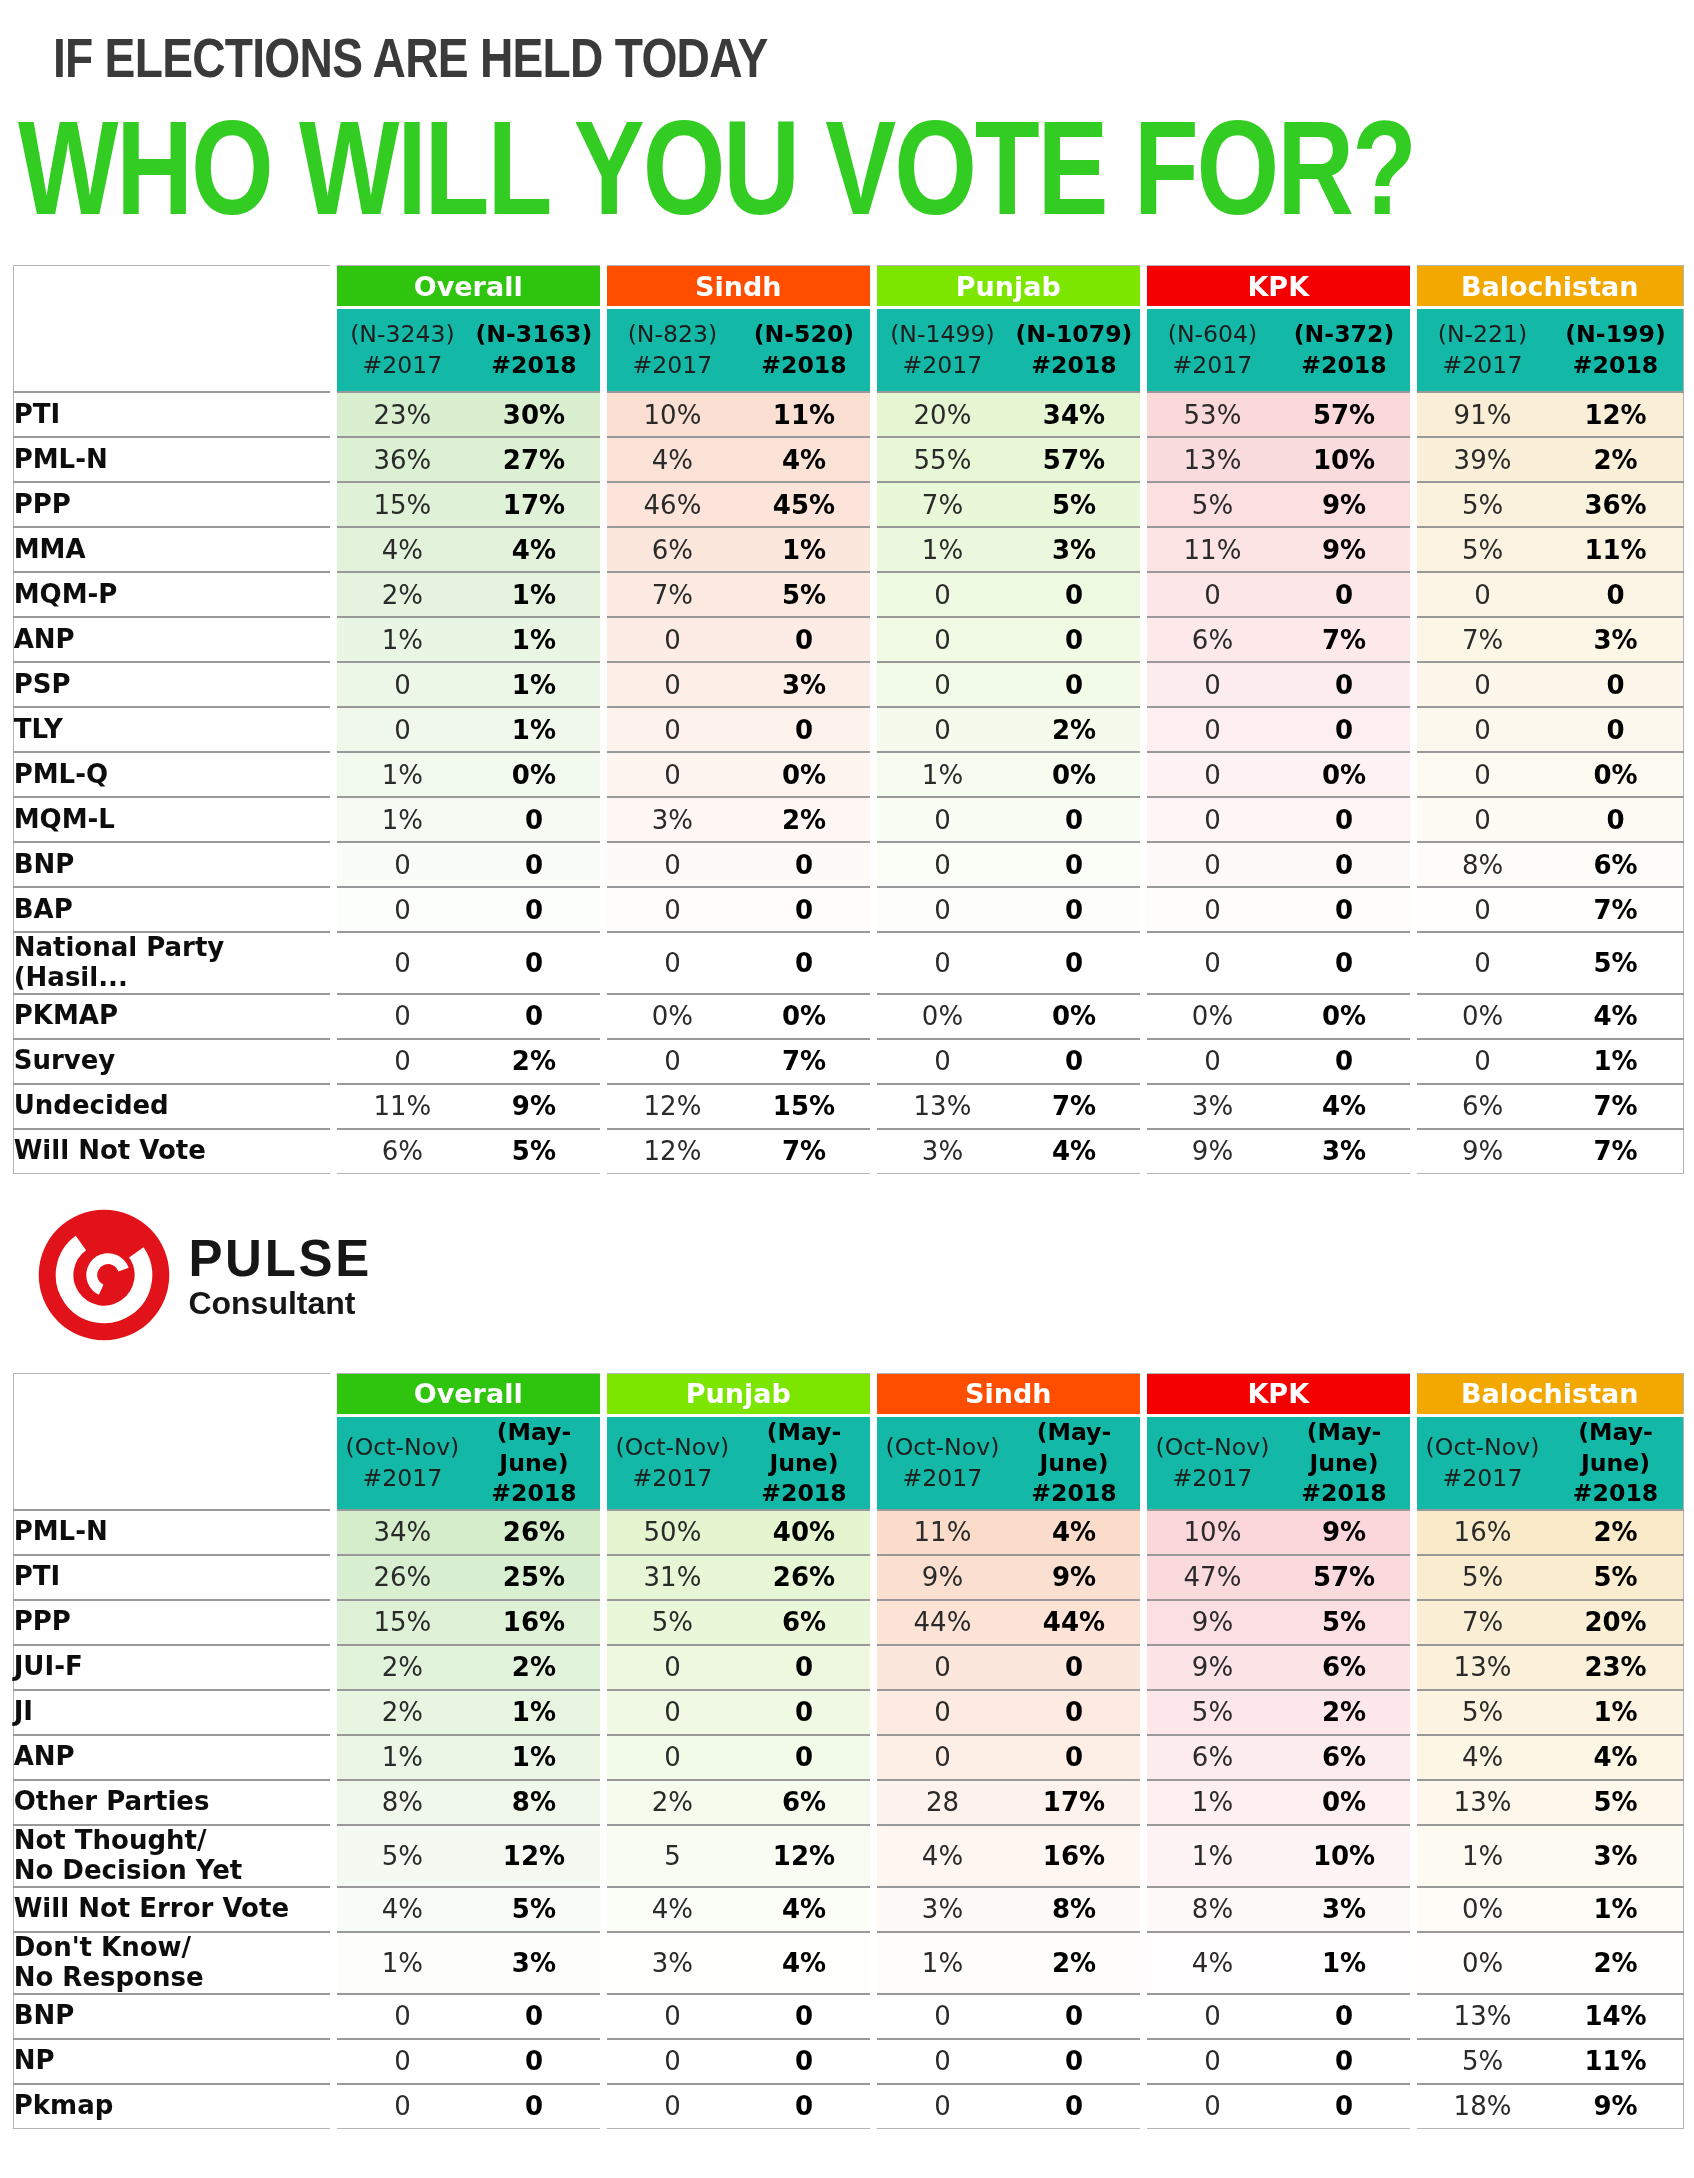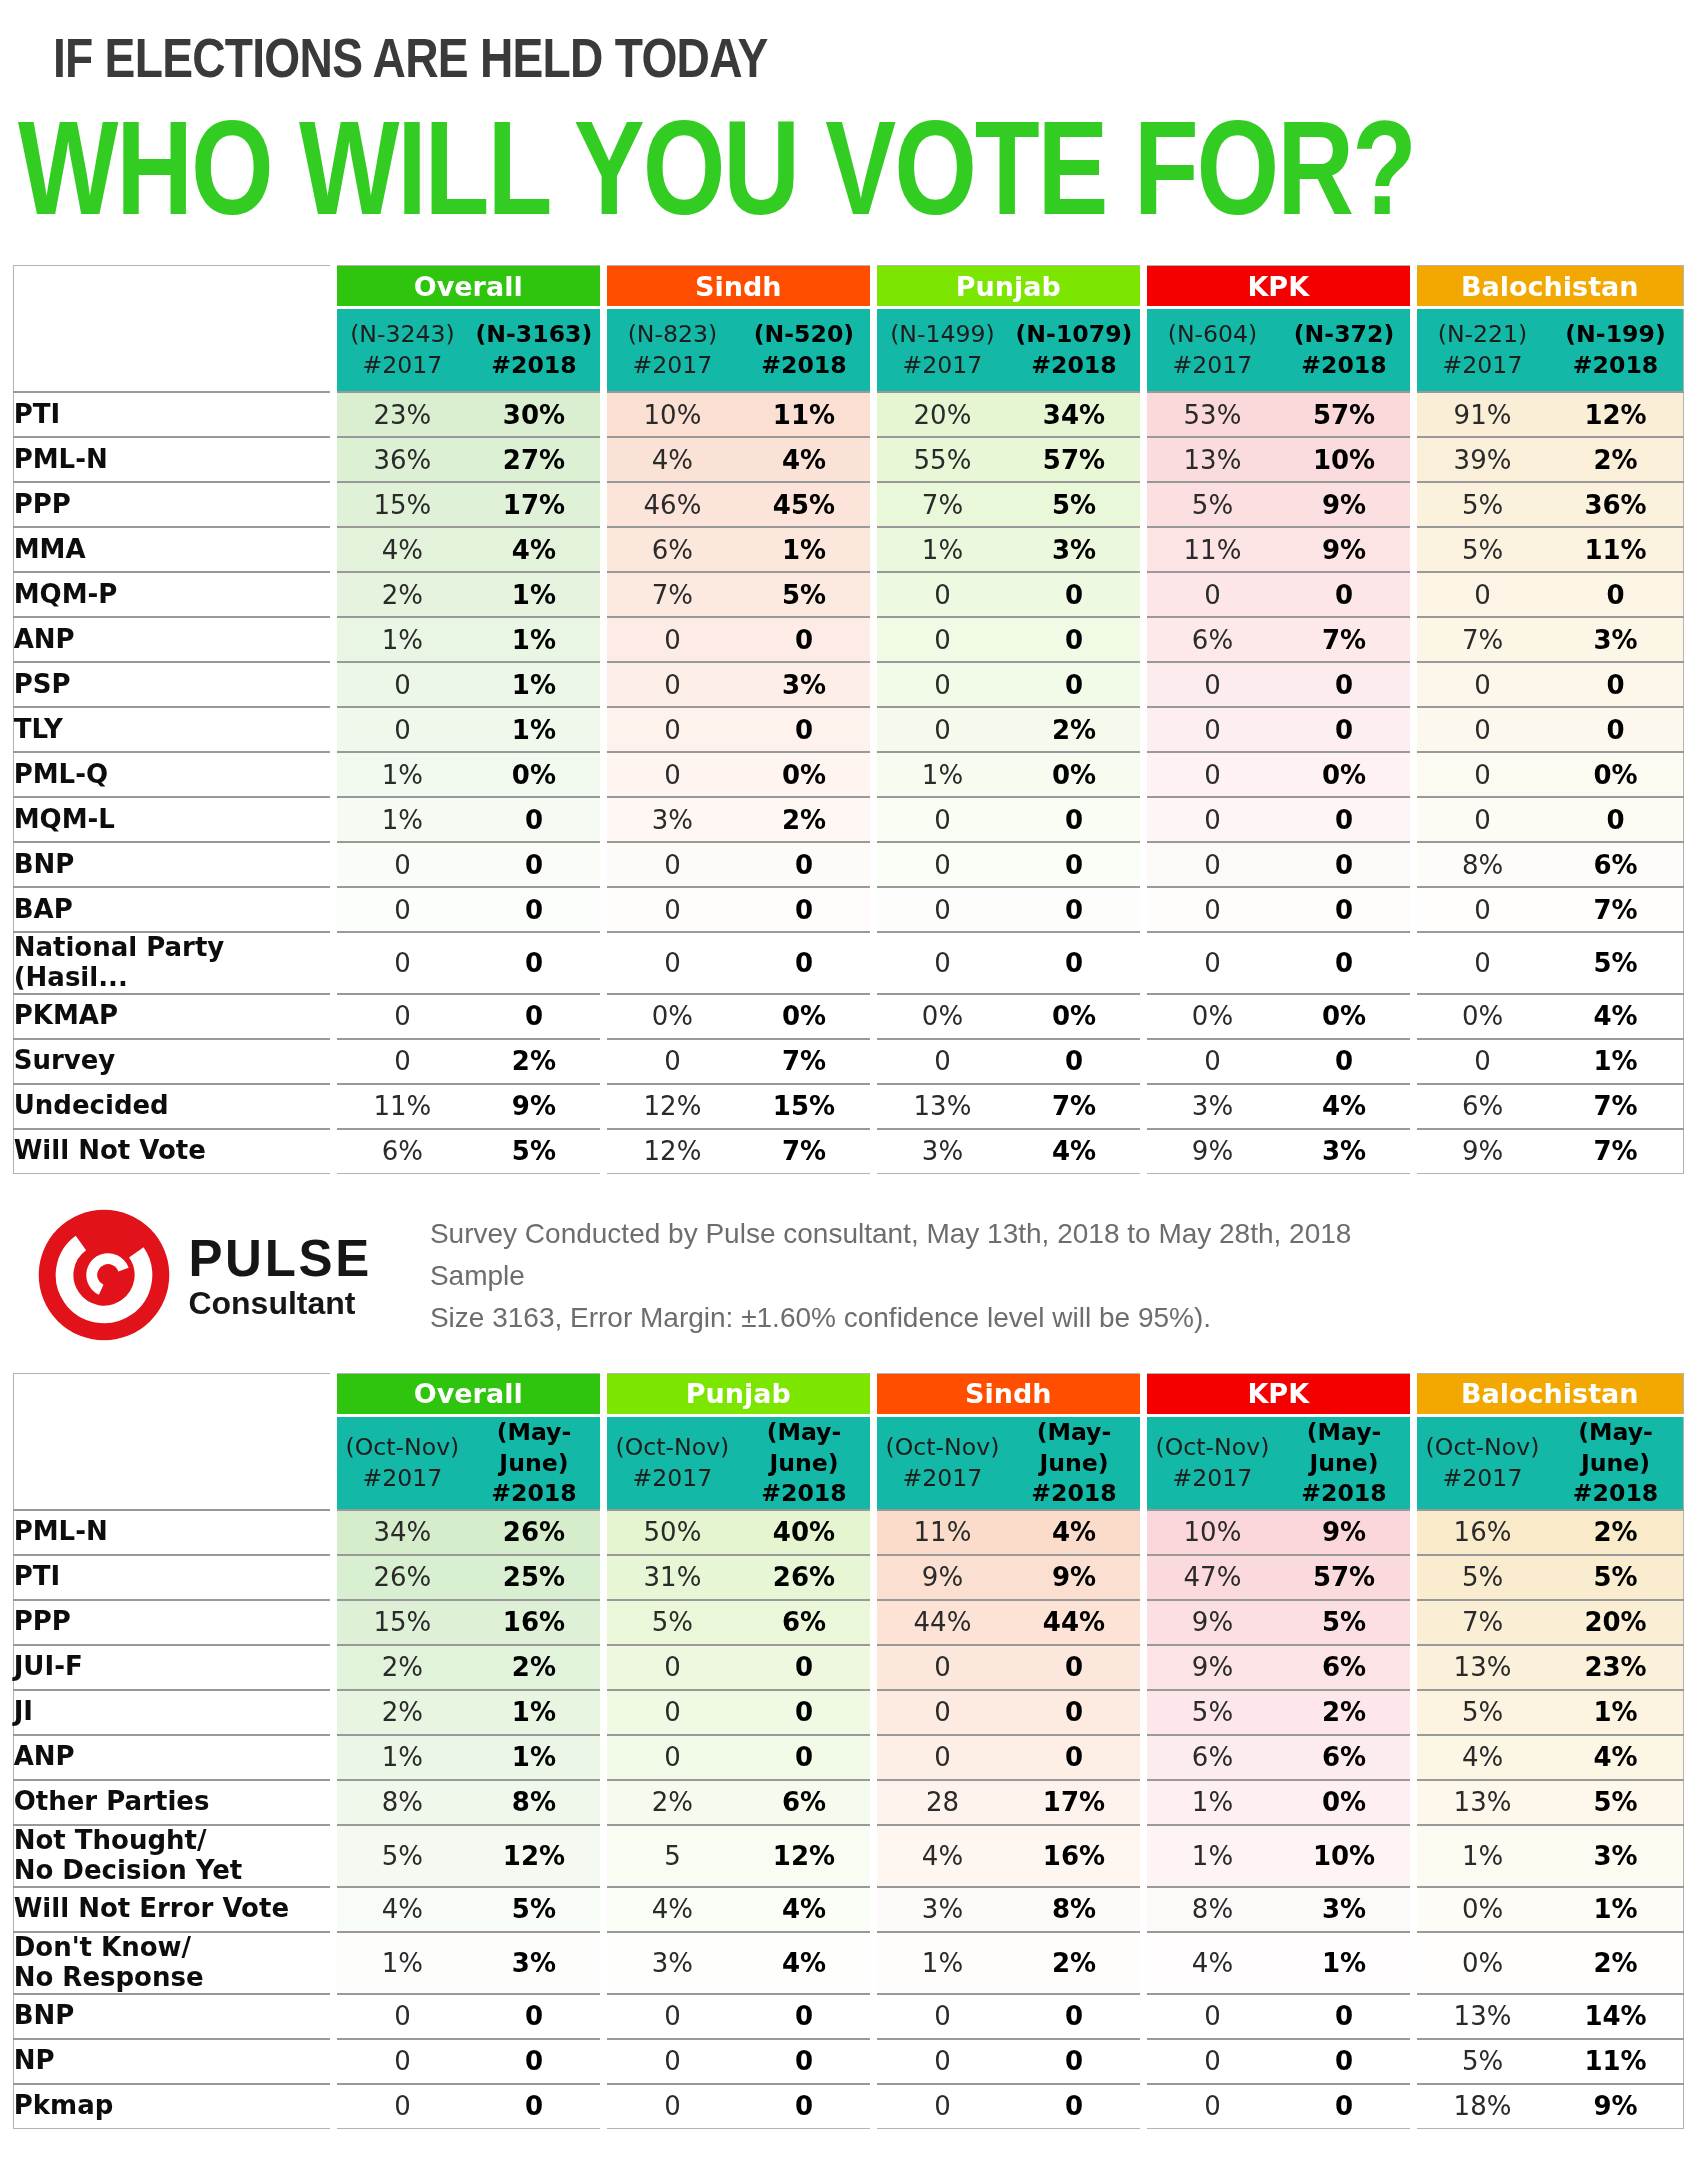--- a/index.html
+++ b/index.html
@@ -24,21 +24,21 @@
   th.sub.sub18{font-weight:bold;color:#000;}
   .grp{border-left:7.3px solid #fff;}
   table.poll tbody tr{border-top:2.7px solid #999;}
   th.rowlabel{text-align:left;padding:3.6px 5.5px 3.6px 35px;font-size:26px;font-weight:bold;background:#fff;
               white-space:pre-line;line-height:1.15;color:#0d0d0d;}
   table.poll td{text-align:center;font-size:26px;height:43px;}
   td.v17{font-weight:normal;color:#2a2a2a;}
   td.v18{font-weight:bold;color:#000;}
 
   
-  .source-row{display:flex;align-items:center;margin:33px 36px 0 36px;}
+  .source-row{display:flex;align-items:center;margin:33px 36px 0 36px;gap:7px;}
   .pulse-logo-wrap{display:flex;align-items:center;}
   .pulse-text{margin-left:16.4px;}
   .pulse-name{font-size:51px;font-weight:600;letter-spacing:2.7px;color:#161616;line-height:1.05;}
   .pulse-sub{font-size:32px;font-weight:600;color:#161616;line-height:1.1;}
   .note{font-size:28px;color:#6d6d6d;line-height:1.5;white-space:pre-line;margin:0 0 0 58px;max-width:1018px;}
 </style>
 </head>
 <body>
 
 <div class="page">
@@ -324,22 +324,20 @@
           <circle cx="50" cy="50" r="48" fill="#E2121A"></circle>
           <circle cx="50" cy="50" r="29" fill="none" stroke="#fff" stroke-width="13" stroke-dasharray="136 46" transform="rotate(-35 50 50)"></circle>
           <circle cx="53" cy="50" r="12" fill="none" stroke="#fff" stroke-width="8" stroke-dasharray="47 28" transform="rotate(115 53 50)"></circle>
         </svg>
       </span>
       <div class="pulse-text">
         <div class="pulse-name">PULSE</div>
         <div class="pulse-sub">Consultant</div>
       </div>
     </div>
-    <p class="note">Survey Conducted by Pulse consultant, May 13th, 2018 to May 28th, 2018 Sample
-Size 3163, Error Margin: ±1.60% confidence level will be 95%).</p>
   </div>
 
   <table class="poll">
       <colgroup>
         <col style="width: 320px;">
         <col style="width: 135px;">
         <col style="width: 135px;">
         <col style="width: 135px;">
         <col style="width: 135px;">
         <col style="width: 135px;">

